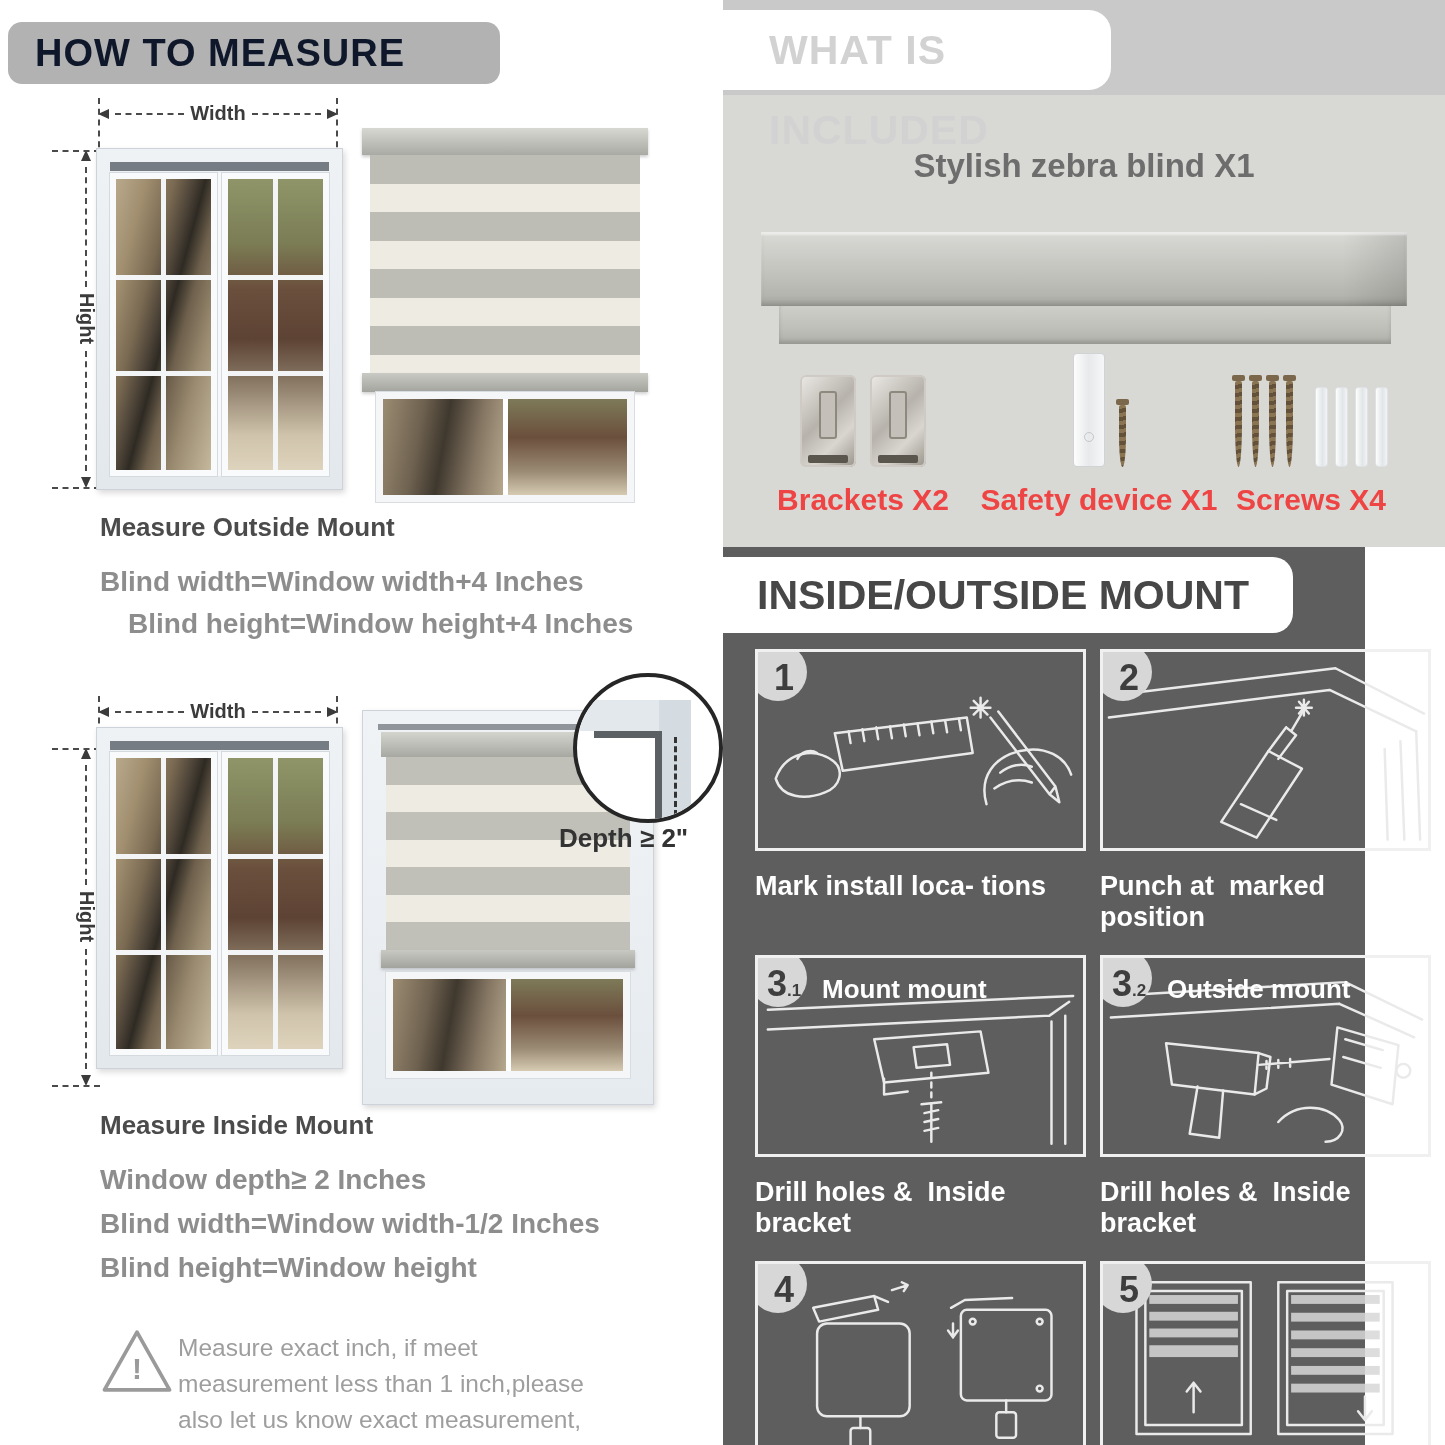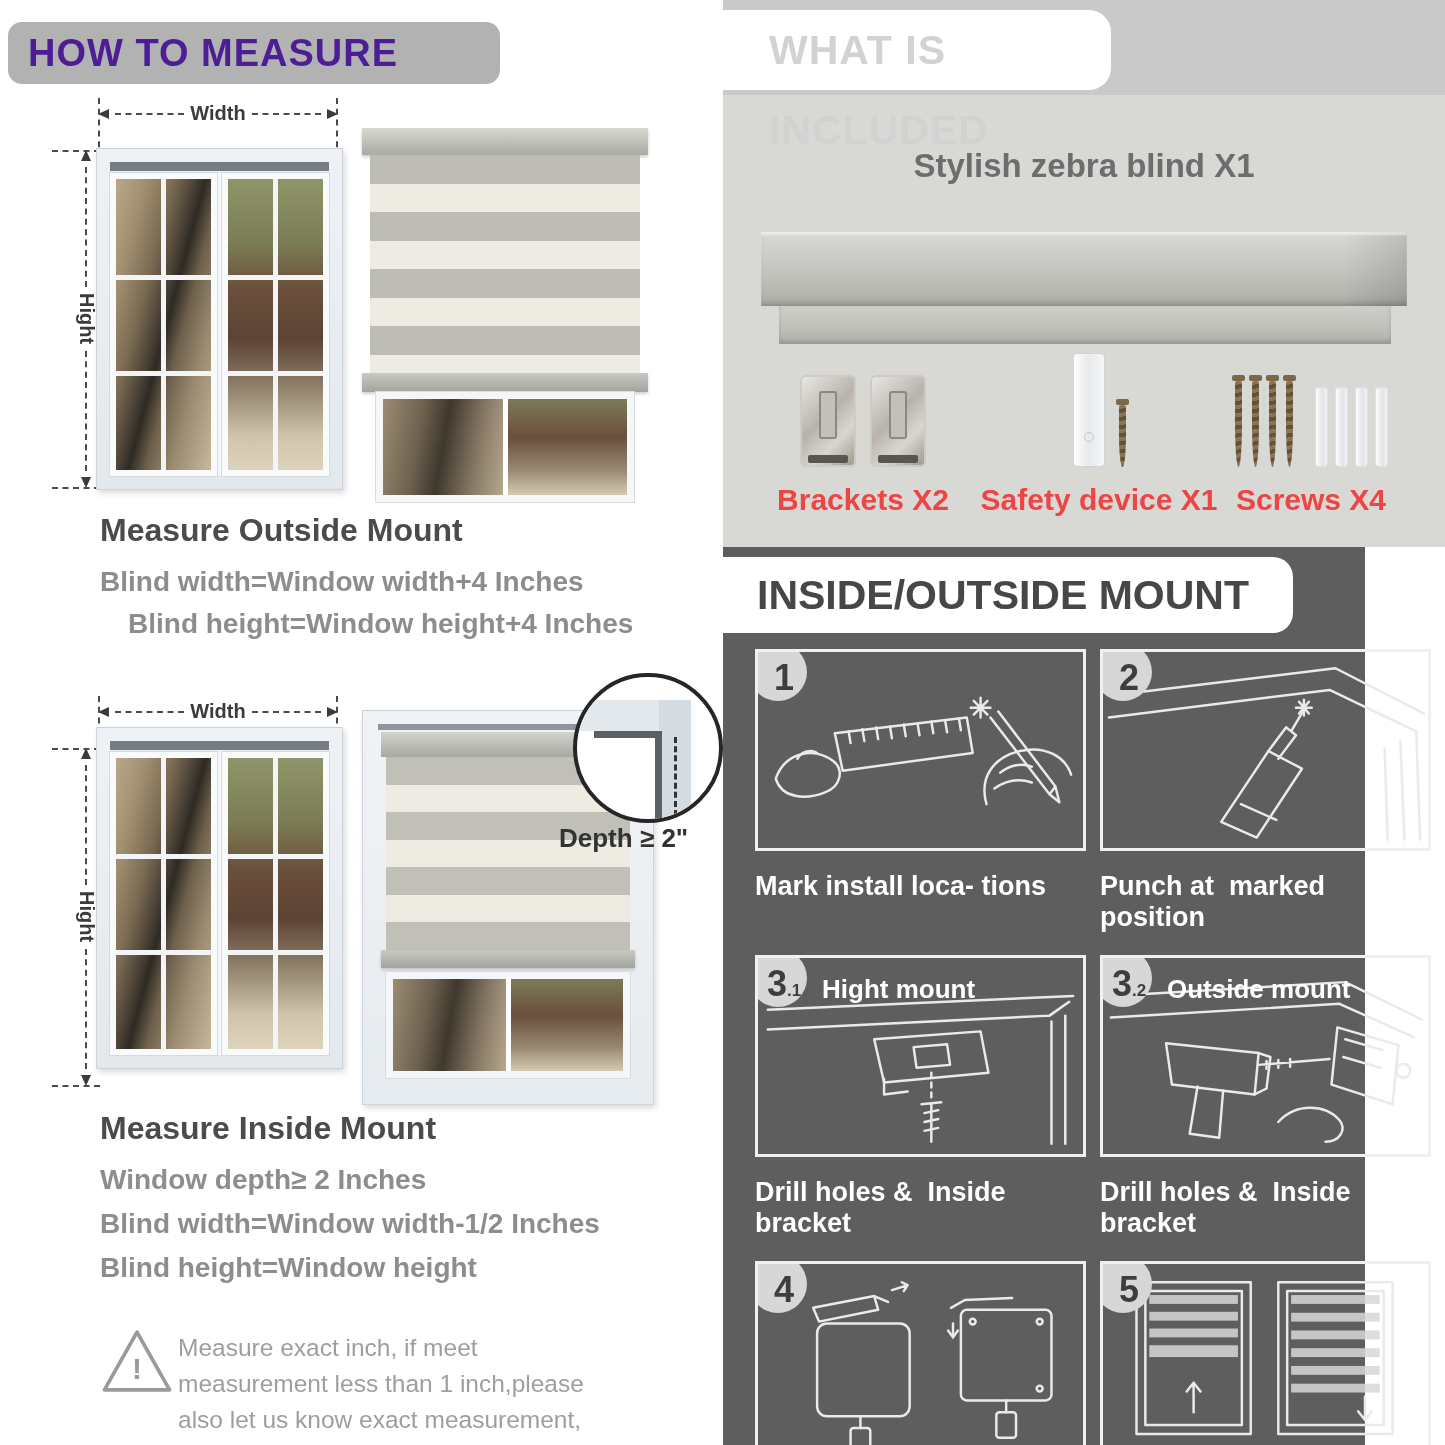--- a/index.html
+++ b/index.html
@@ -2,21 +2,21 @@
 <html><head>
 <meta charset="utf-8">
 <style>
   html,body{margin:0;padding:0;}
   #page{position:relative;width:1445px;height:1445px;background:#ffffff;overflow:hidden;
         font-family:"Liberation Sans", sans-serif;}
   .abs{position:absolute;}
 
   
   .htm-header{left:8px;top:22px;width:492px;height:62px;background:#b2b2b2;border-radius:14px;
-    color:#4c1d95;font-size:38px;font-weight:bold;line-height:62px;padding-left:20px;letter-spacing:1px;box-sizing:border-box;}
+    color:#0f172a;font-size:38px;font-weight:bold;line-height:62px;padding-left:27px;letter-spacing:1px;box-sizing:border-box;}
 
   
   .meas-w{display:flex;align-items:center;gap:6px;color:#3b3b3b;font-weight:bold;font-size:20px;}
   .meas-w .dash{flex:1;border-top:2px dashed #4a4a4a;height:0;}
   .ah{width:0;height:0;border-top:5px solid transparent;border-bottom:5px solid transparent;}
   .al{border-right:11px solid #3b3b3b;}
   .ar{border-left:11px solid #3b3b3b;}
   .meas-hgt{display:flex;flex-direction:column;align-items:center;gap:6px;width:24px;}
   .meas-hgt .vdash{flex:1;border-left:2px dashed #4a4a4a;width:0;}
   .av{width:0;height:0;border-left:5px solid transparent;border-right:5px solid transparent;}
@@ -60,21 +60,21 @@
 
   
   .callout{left:210px;top:-38px;width:142px;height:142px;border:4px solid #262626;border-radius:50%;
            background:#ffffff;overflow:hidden;z-index:6;}
   .co-band-v{position:absolute;left:58%;top:16%;width:22%;height:84%;background:#d4dbe1;}
   .co-band-h{position:absolute;left:0;top:16%;width:80%;height:22%;background:#e3e8ed;}
   .co-line{position:absolute;left:12%;top:38%;right:40%;bottom:-6%;border-top:7px solid #5b6065;border-right:7px solid #5b6065;}
   .co-dash{position:absolute;left:68%;top:42%;height:56%;border-left:3px dashed #333;}
   .depth-label{left:196px;top:112px;font-size:26px;font-weight:bold;color:#333;white-space:nowrap;z-index:7;}
 
-  .sec-title{font-size:32px;font-weight:bold;color:#4b4b4b;}
+  .sec-title{font-size:26px;font-weight:bold;color:#4b4b4b;}
   .sec-line{font-size:28px;font-weight:bold;color:#8d8d8d;}
 
   .warn-text{left:178px;top:1330px;width:436px;font-size:24.5px;line-height:36px;color:#9e9e9e;}
   .warn-icon{left:100px;top:1324px;width:74px;height:74px;}
   .warn-bang{position:absolute;left:0;right:0;top:28px;text-align:center;font-size:30px;font-weight:bold;color:#9a9a9a;}
 
   
   .inc-panel{left:723px;top:0;width:722px;height:547px;}
   .inc-backdrop{position:absolute;left:0;right:0;top:0;height:95px;background:#c9c9c9;}
   .inc-body{position:absolute;left:0;right:0;top:95px;bottom:0;background:#d8d8d5;}
@@ -349,21 +349,21 @@
         </div>
         <div class="step-caption">Punch at  marked position</div>
       </div>
 
       <div class="step">
         <div class="step-box">
           <div class="badge">
             <span>3</span>
               <span class="sub">.1</span>
           </div>
-          <div class="step-title">Hight mount</div>
+          <div class="step-title">Mount mount</div>
           <svg viewBox="0 0 330 190">
             <g class="lineart">
               <path d="M10 48 L320 34 M10 68 L296 54 M296 54 L316 40"></path>
               <path d="M298 60 L298 184 M312 54 L312 184"></path>
               <path d="M118 78 L226 70 L234 112 L128 122 Z"></path>
               <path d="M158 86 L192 83 L195 104 L161 107 Z"></path>
               <path d="M128 118 L128 134 L152 131"></path>
               <path d="M166 144 L186 142 M176 144 L176 182 M169 153 L183 150 M169 162 L183 159 M169 171 L183 168"></path>
               <path stroke-dasharray="5 5" d="M176 112 L176 142"></path>
             </g>

